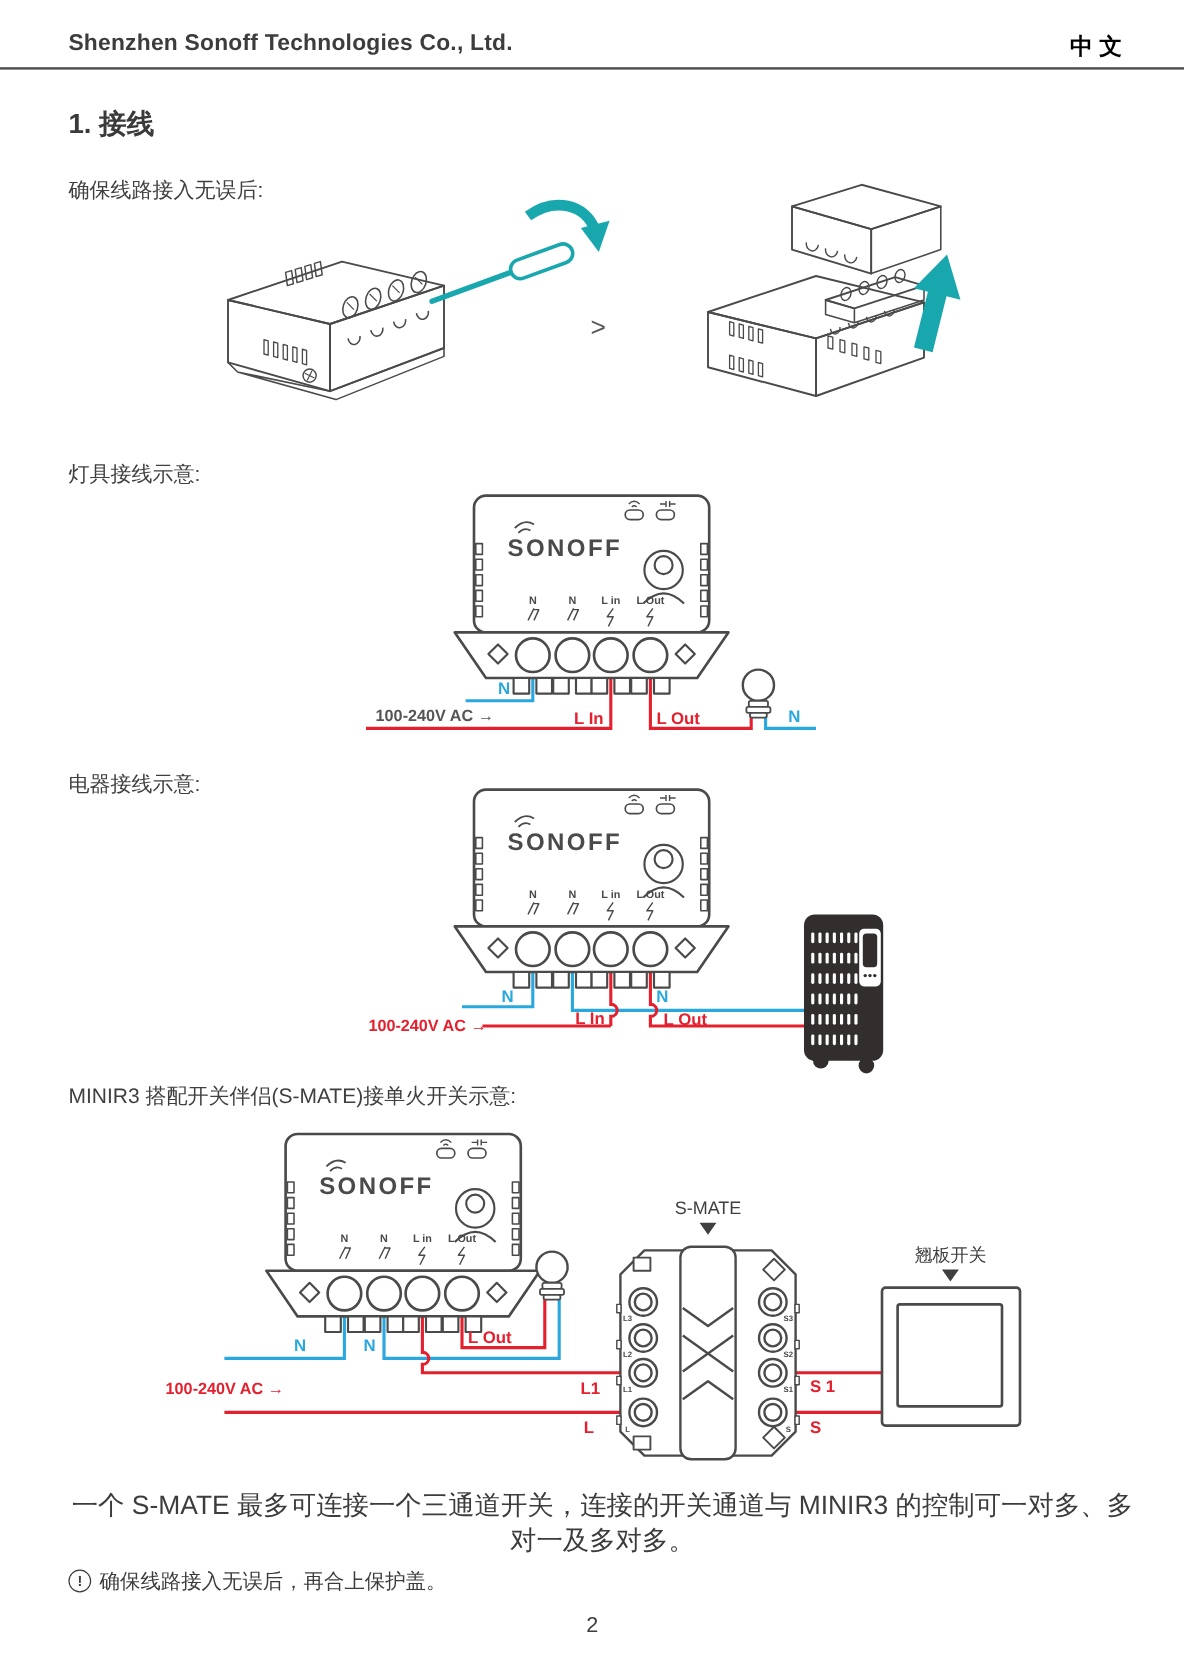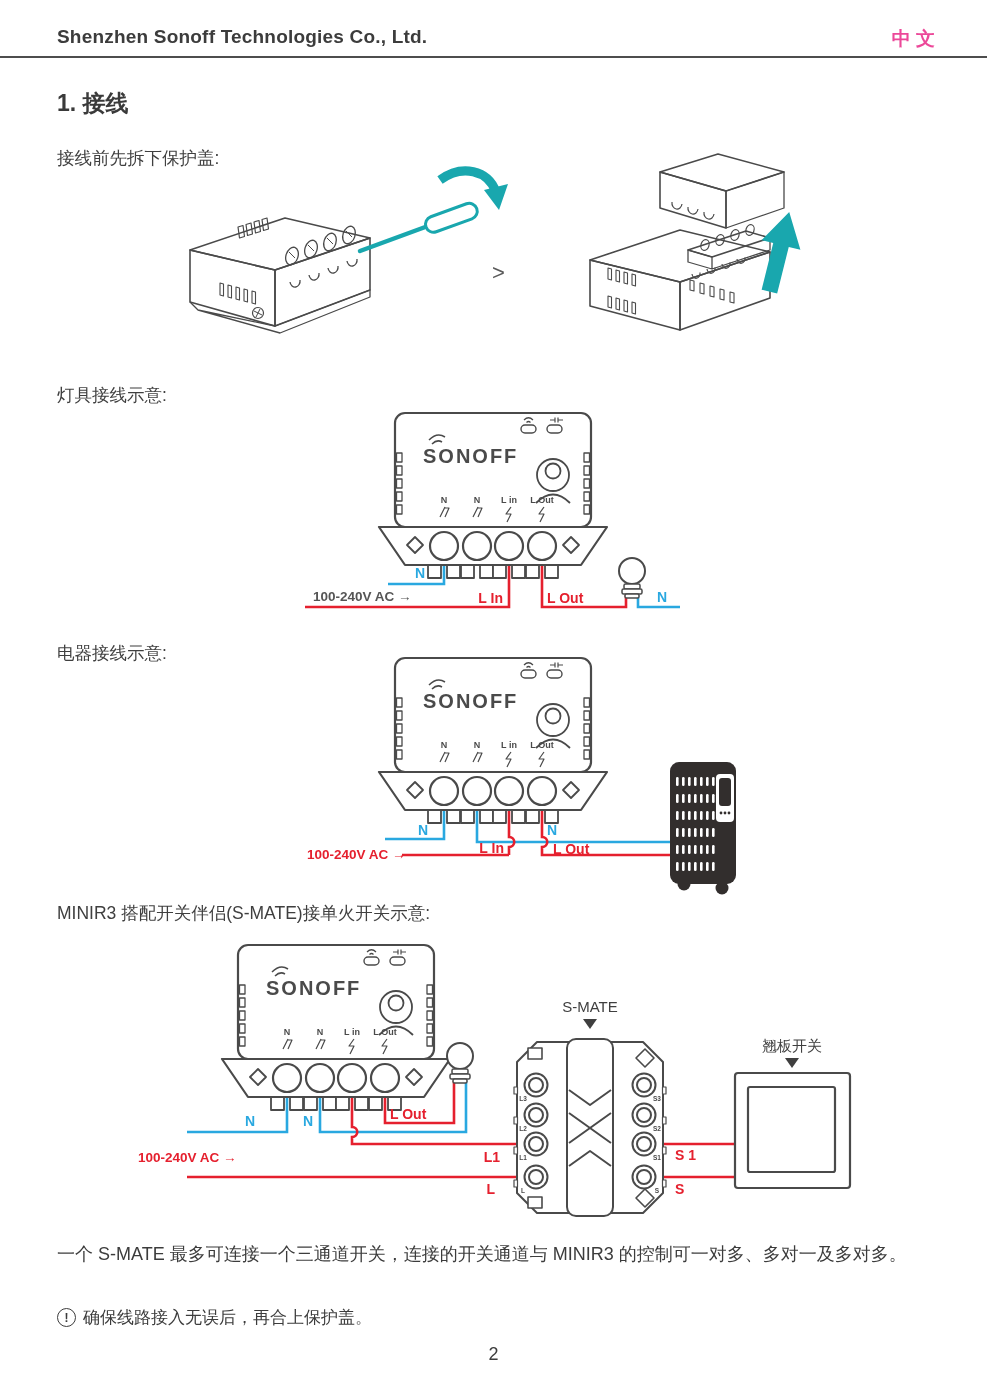--- a/index.html
+++ b/index.html
@@ -1,46 +1,46 @@
 <!DOCTYPE html>
 <html><head>
 <meta charset="utf-8">
 <style>
   html,body{margin:0;padding:0;background:#ffffff;}
   body{font-family:"Liberation Sans","DejaVu Sans",sans-serif;color:#3e3e3e;}
   .page{position:relative;width:987px;height:1400px;background:#fff;overflow:hidden;}
   .abs{position:absolute;}
   .hdr-company{left:57px;top:26px;font-size:19px;font-weight:700;color:#3c3c3c;letter-spacing:.2px;}
-  .hdr-lang{right:52px;top:26px;font-size:19px;font-weight:700;color:#ec4899;}
+  .hdr-lang{right:52px;top:26px;font-size:19px;font-weight:700;color:#000000;}
   .hdr-rule{left:0;top:56px;width:987px;border-top:2px solid #4d4d4d;height:0;}
   .sec-title{left:57px;top:88px;font-size:23px;font-weight:700;color:#3a3a3a;}
   .lbl{font-size:17.5px;color:#3f3f3f;}
   .step1{left:57px;top:146px;}
   .lamp-lbl{left:57px;top:383px;}
   .appl-lbl{left:57px;top:641px;text-align:center;}
   .smate-lbl{left:57px;top:901px;}
-  .para{left:57px;top:1240px;width:890px;font-size:18px;line-height:29px;color:#3c3c3c;}
+  .para{left:57px;top:1240px;width:890px;font-size:22px;line-height:29px;color:#3c3c3c;text-align:center;}
   .note{left:57px;top:1306px;display:flex;align-items:center;gap:7px;font-size:17px;color:#3c3c3c;}
   .note-icon{display:inline-flex;align-items:center;justify-content:center;width:19px;height:19px;border:1.8px solid #3c3c3c;border-radius:50%;font-size:12px;font-weight:700;box-sizing:border-box;}
   .pagenum{left:0;top:1344px;width:987px;text-align:center;font-size:18px;color:#3c3c3c;}
   svg{display:block;}
   svg text{font-family:"Liberation Sans","DejaVu Sans",sans-serif;}
   .wirelabel{font-weight:700;font-size:14px;}
 </style>
 </head>
 <body>
 
 <div class="page">
 
   <div class="abs hdr-company">Shenzhen Sonoff Technologies Co., Ltd.</div>
   <div class="abs hdr-lang">中 文</div>
   <div class="abs hdr-rule"></div>
 
   <div class="abs sec-title">1. 接线</div>
-  <div class="abs lbl step1">接线前先拆下保护盖:</div>
+  <div class="abs lbl step1">确保线路接入无误后:</div>
 
   <svg class="abs" style="left:140px;top:150px;" width="716" height="212" viewBox="0 0 716 212">
     <g stroke="#4a4a4a" stroke-width="1.6" fill="none" stroke-linejoin="round">
       <path d="M50 100 L145 68 L230 88 L135 120 Z"></path>
       <path d="M50 100 L50 152 L135 176 L135 120 Z"></path>
       <path d="M135 120 L230 88 L230 140 L135 176 Z"></path>
       <path d="M50 152 L58 160 L140 183 L230 147 L230 140 L135 176 L58 160" stroke-width="1.3"></path>
 
       <path d="M98 77 l5 -1.5 l1.5 11 l-5 1.5 Z M106 74.5 l5 -1.5 l1.5 11 l-5 1.5 Z M114 72 l5 -1.5 l1.5 11 l-5 1.5 Z M122 69.5 l5 -1.5 l1.5 11 l-5 1.5 Z" stroke-width="1.2"></path>
 

